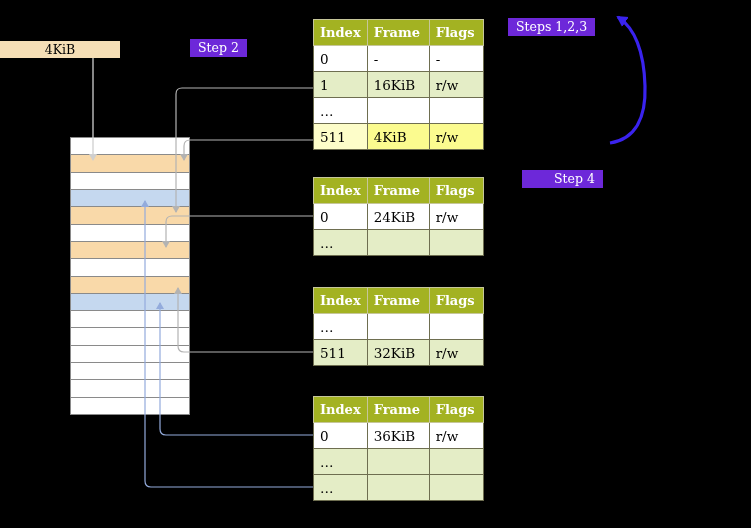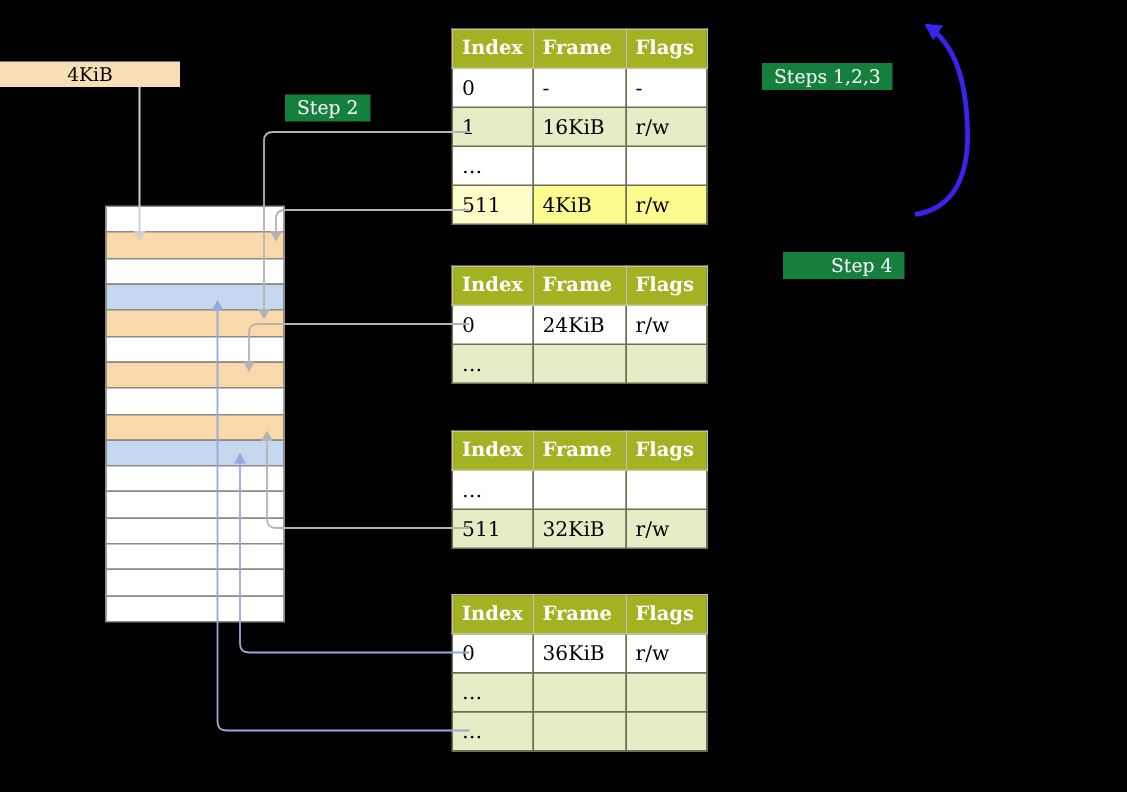--- a/index.html
+++ b/index.html
@@ -4,32 +4,32 @@
 <style>
   html,body{margin:0;padding:0;background:#000;}
   #canvas{position:relative;width:751px;height:528px;background:#000;
           font-family:"DejaVu Serif","Liberation Serif",serif;overflow:hidden;}
 
   .cr3{position:absolute;left:0;top:41px;width:120px;height:17px;background:#f6dfb6;
        color:#000;font-size:12.5px;line-height:17px;text-align:center;}
 
   .badge{position:absolute;height:18px;line-height:18px;padding:0 8px;color:#fff;
          font-size:12.5px;white-space:nowrap;}
-  .badge.crimson{background:#15803d;margin-top:24px;}
+  .badge.crimson{background:#6d28d9;}
   .badge.blue{background:#3a23ee;}
 
   .mcol{position:absolute;left:70px;top:137px;width:120px;height:278px;
         display:flex;flex-direction:column;border:1px solid #8a8a8a;box-sizing:border-box;}
   .mcell{flex:1;border-top:1px solid #8a8a8a;background:#fff;}
   .mcell:first-child{border-top:none;}
   .cell-free{background:#ffffff;}
   .cell-table{background:#f9d9a9;}
   .cell-page{background:#c5d8ef;}
 
-  table.pt{position:absolute;left:301px;border-collapse:collapse;table-layout:fixed;}
+  table.pt{position:absolute;left:313px;border-collapse:collapse;table-layout:fixed;}
   table.pt th{background:#a3b222;color:#fff;font-weight:bold;font-size:13px;
               text-align:left;padding:0 6px;height:25px;border:1px solid #c6c69a;}
   table.pt td{font-size:13.5px;color:#000;padding:0 6px;height:25px;
               border:1px solid #6e6e50;background:#fff;}
   tr.row-white td{background:#ffffff;}
   tr.row-green td{background:#e4edc6;}
   tr.row-yellow td{background:#fbfb8f;}
   tr.row-yellow td:first-child{background:#fdfdc9;}
 
   #t1{top:19px;} #t2{top:177px;} #t3{top:287px;} #t4{top:396px;}
@@ -38,21 +38,21 @@
 </style>
 </head>
 <body>
 
 <div id="canvas">
 
   <div class="cr3">4KiB</div>
 
   <div class="badge crimson" style="left:190px;top:39px;">Step 2</div>
   <div class="badge crimson" style="left:508px;top:18px;">Steps 1,2,3</div>
-  <div class="badge crimson" style="left:522px;top:144px;padding-left:32px;">Step 4</div>
+  <div class="badge crimson" style="left:522px;top:170px;padding-left:32px;">Step 4</div>
 
   <div class="mcol">
     <div class="mcell cell-free"></div>
     <div class="mcell cell-table"></div>
     <div class="mcell cell-free"></div>
     <div class="mcell cell-page"></div>
     <div class="mcell cell-table"></div>
     <div class="mcell cell-free"></div>
     <div class="mcell cell-table"></div>
     <div class="mcell cell-free"></div>

